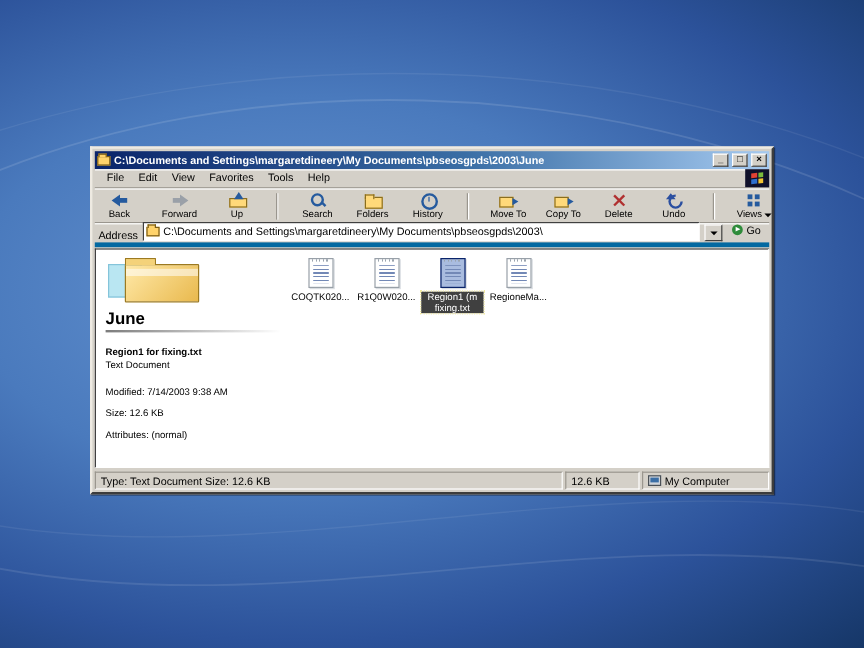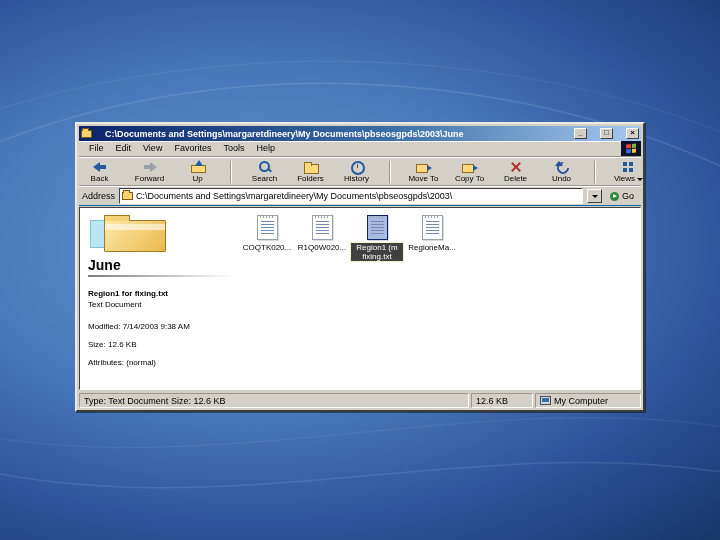--- a/index.html
+++ b/index.html
@@ -19,21 +19,21 @@
     position:absolute; left:75px; top:122px; width:570px; height:290px;
     background:#d4d0c8;
     border:2px solid; border-color:#eeeae2 #3c3c3c #3c3c3c #eeeae2;
     box-shadow: 1px 1px 0 rgba(0,0,0,.45);
     display:flex; flex-direction:column;
     padding:2px;
   }
   .titlebar {
     height:15px; flex:0 0 15px;
     background:linear-gradient(to right,#0a246a,#3a6ea5 55%,#a6caf0);
-    display:flex; align-items:center; gap:13px; padding:0 2px;
+    display:flex; align-items:center; gap:3px; padding:0 2px;
     color:#fff; font-size:9px; font-weight:bold;
   }
   .title-text { flex:1; white-space:nowrap; overflow:hidden; text-overflow:clip; }
   .tb-btn {
     width:13px; height:11px; flex:0 0 13px; background:#d4d0c8;
     border:1px solid; border-color:#fff #404040 #404040 #fff;
     font-size:8px; line-height:8px; text-align:center; font-weight:bold; color:#000;
   }
   .mini-folder { width:11px; height:8px; background:#ffd36b; border:1px solid #7a5c16; position:relative; flex:0 0 11px; }
   .mini-folder::before { content:""; position:absolute; left:0; top:-3px; width:5px; height:2px; background:#ffd36b; border:1px solid #7a5c16; border-bottom:none; }
@@ -90,23 +90,23 @@
   .i-delete::before { transform:rotate(45deg); } .i-delete::after { transform:rotate(-45deg); }
   .i-undo::before { content:""; position:absolute; left:3px; top:1px; width:8px; height:8px;
     border:2px solid #2b4fa0; border-radius:50%; border-top-color:transparent; transform:rotate(45deg); }
   .i-undo::after { content:""; position:absolute; left:1px; top:0;
     border-left:4px solid transparent; border-right:4px solid transparent; border-bottom:5px solid #2b4fa0; }
   .i-views::before { content:""; position:absolute; left:2px; top:1px; width:4px; height:4px; background:#255a9e;
     box-shadow:6px 0 0 #255a9e, 0 6px 0 #255a9e, 6px 6px 0 #255a9e; }
   .drop-arrow { width:0; height:0; border-left:3px solid transparent; border-right:3px solid transparent; border-top:3px solid #000; display:inline-block; margin-left:2px; }
 
   .addressbar {
-    height:20px; flex:0 0 20px; display:flex; align-items:center; gap:4px;
+    height:20px; flex:0 0 20px; display:flex; align-items:flex-end; gap:4px;
     font-size:9px; padding:1px 3px;
-    border-top:1px solid #fff; border-bottom:1px solid #0369a1;
+    border-top:1px solid #fff; border-bottom:4px solid #0369a1;
   }
   .address-field {
     flex:1; height:16px; background:#fff;
     border:1px solid; border-color:#404040 #fff #fff #404040;
     display:flex; align-items:center; gap:3px; padding:0 2px;
     white-space:nowrap; overflow:hidden;
   }
   .address-drop {
     width:15px; height:14px; flex:0 0 15px; background:#d4d0c8;
     border:1px solid; border-color:#fff #404040 #404040 #fff;

